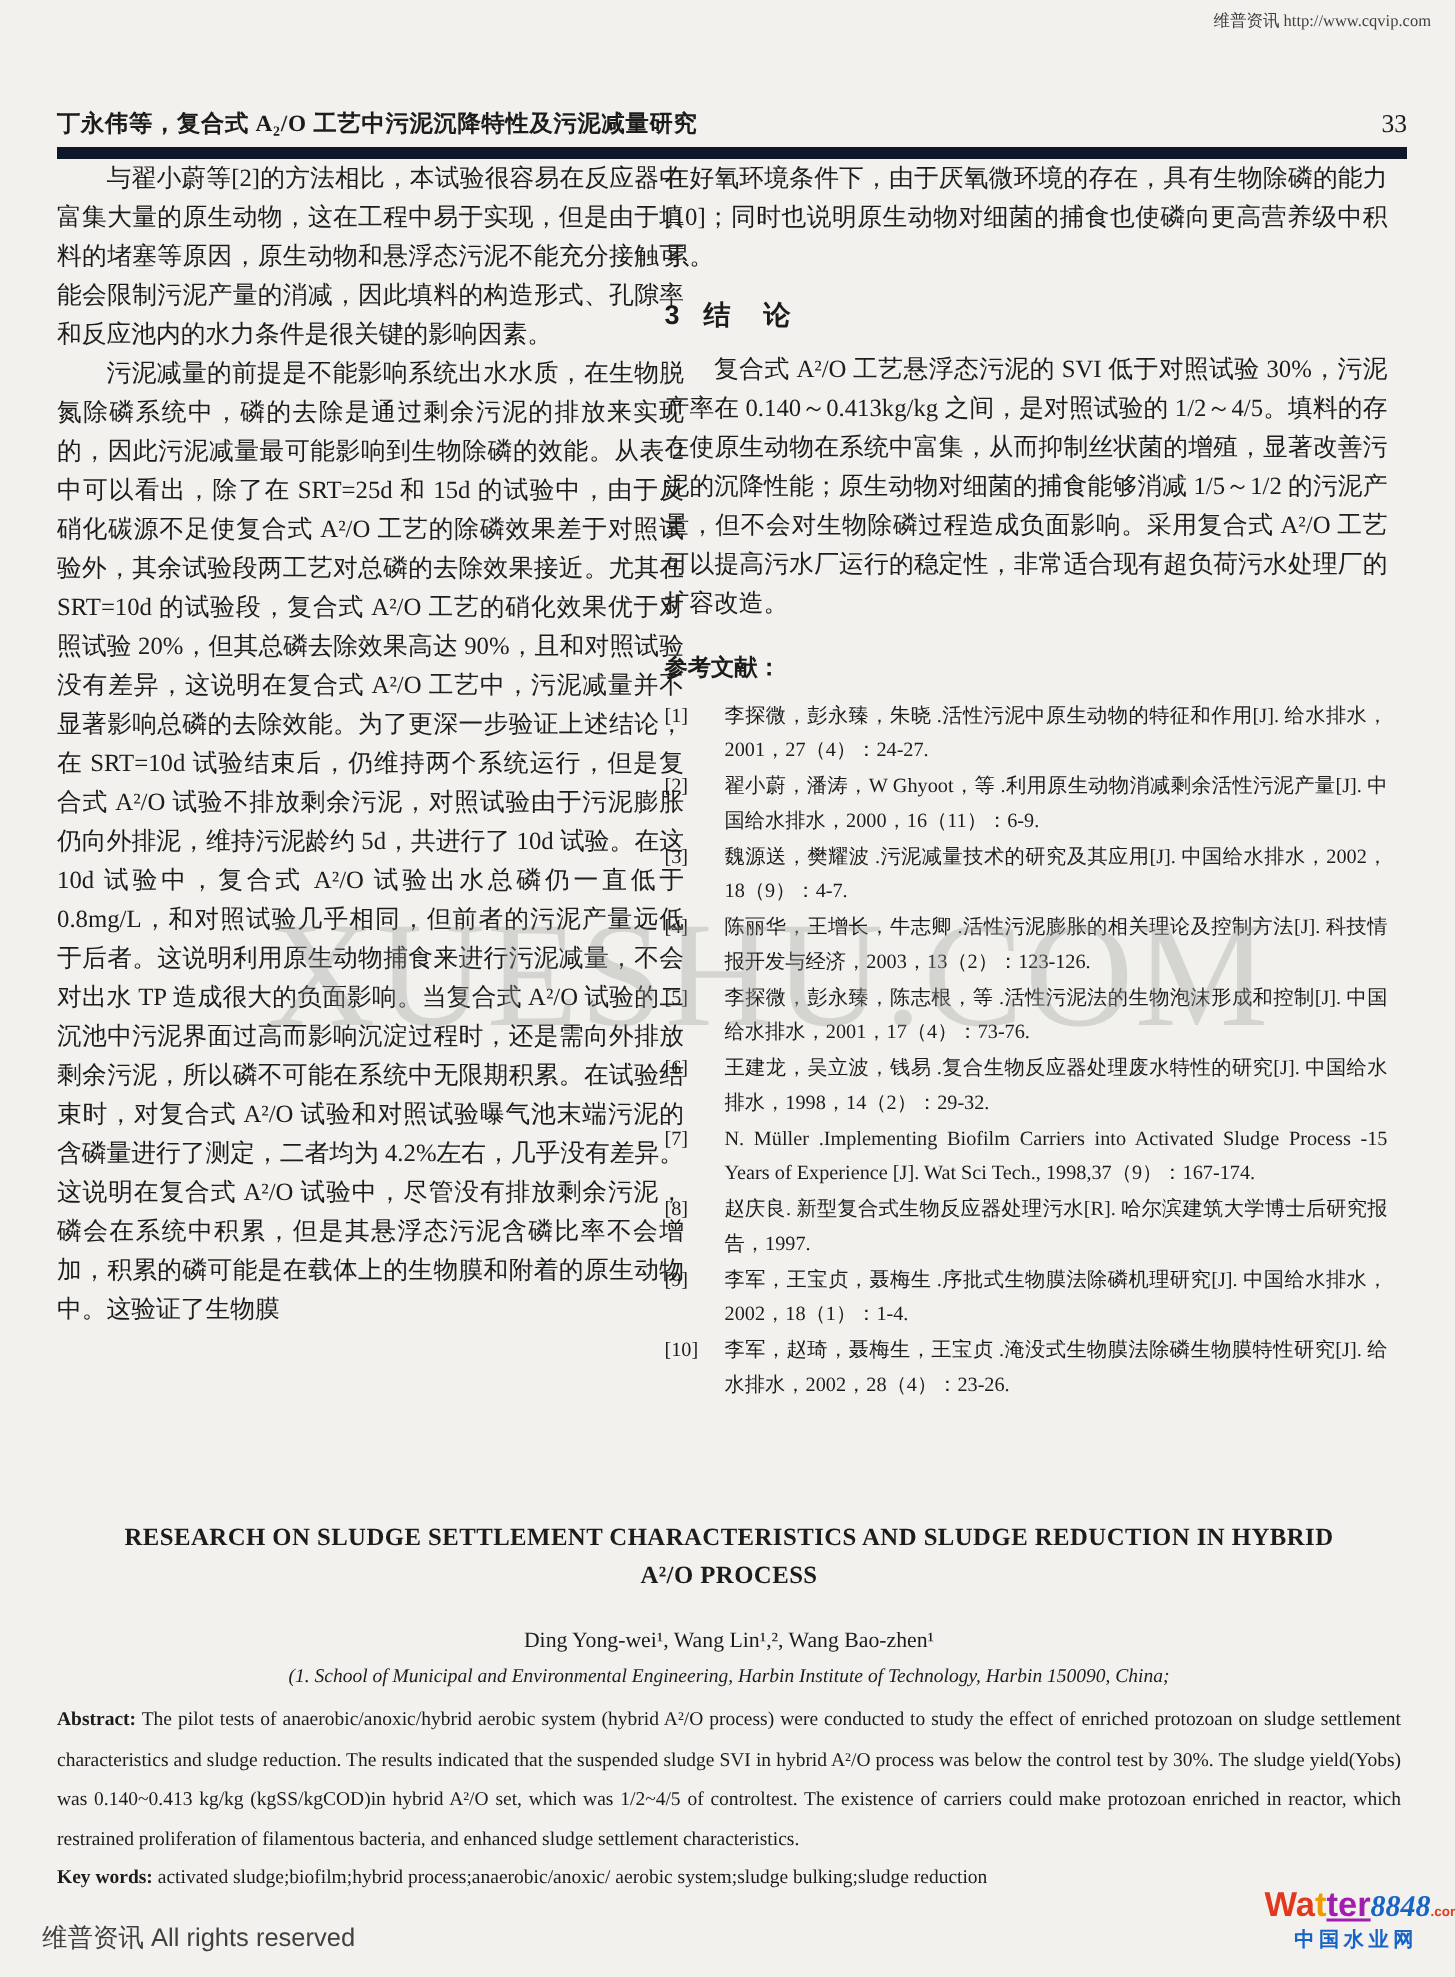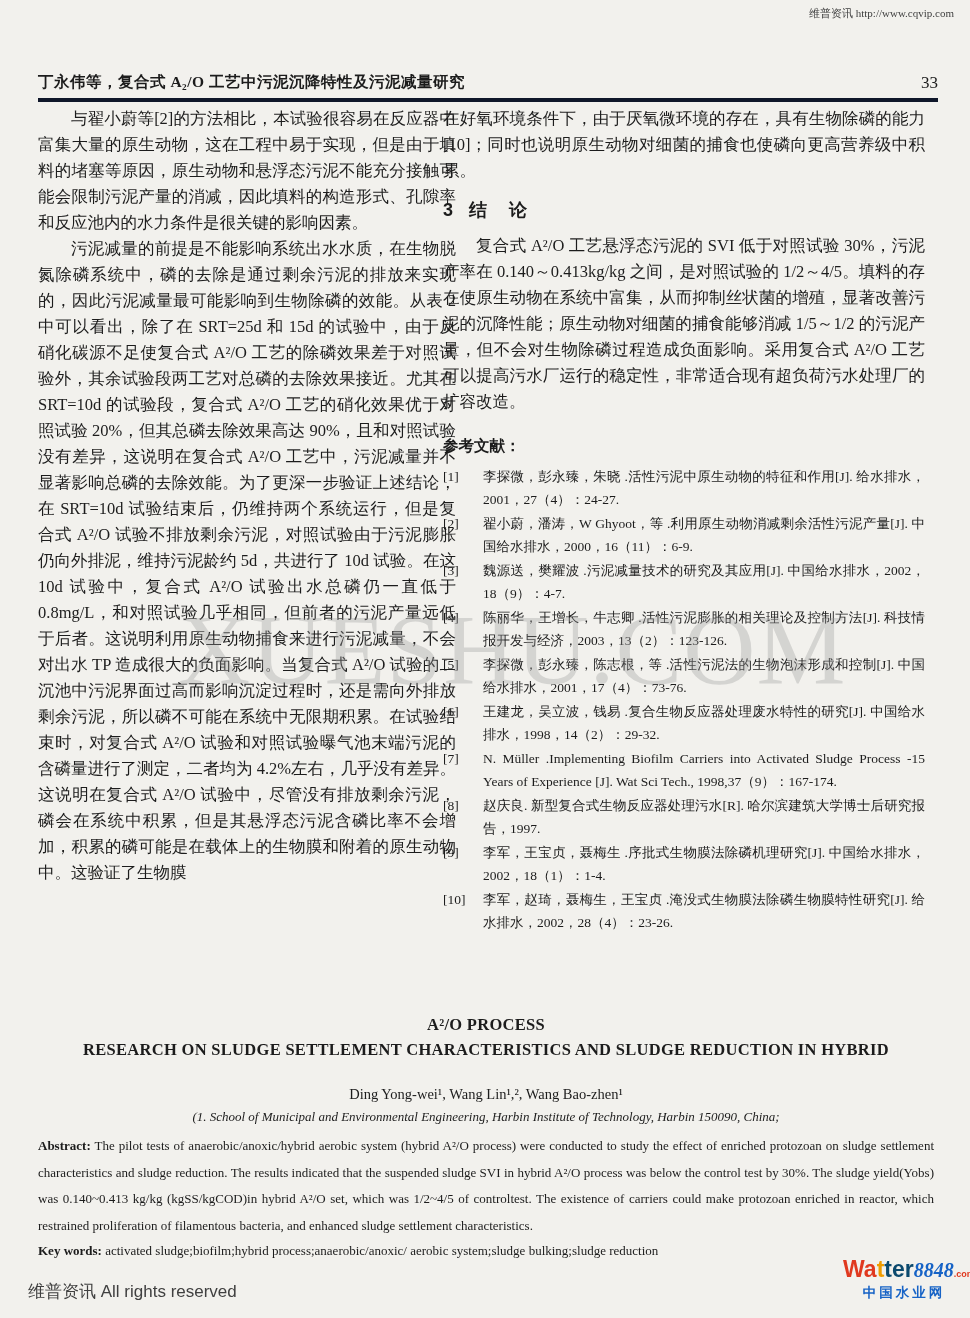--- a/index.html
+++ b/index.html
@@ -17,21 +17,21 @@
   #top-watermark{
     top:6px;right:16px;
     font-size:11px;color:#3f3f3f;
     font-family:"Liberation Serif",serif;
   }
 
   
   #running-header{
     top:72px;left:38px;right:32px;
     display:flex;justify-content:space-between;align-items:flex-end;
-    border-bottom:4px solid #0f172a;
+    border-bottom:8px solid #0f172a;
     padding-bottom:5px;
   }
   #running-title{font-size:15.5px;font-weight:bold;letter-spacing:0.5px;}
   #page-number{font-size:17px;}
 
   
   .bodytext{font-size:16.5px;line-height:26px;text-align:justify;}
   .bodytext p{margin:0;text-indent:2em;}
   .bodytext p.noindent{text-indent:0;}
   #col-left{top:106px;left:38px;width:418px;}
@@ -171,34 +171,34 @@
     <div class="ref-item">
       <span class="ref-label">[10]</span>
       <span class="ref-text">李军，赵琦，聂梅生，王宝贞 .淹没式生物膜法除磷生物膜特性研究[J]. 给水排水，2002，28（4）：23-26.</span>
     </div>
   </div>
 </div>
 
 <div class="abs" id="center-watermark">XUESHU.COM</div>
 
 <div class="abs" id="english-section">
+  <div class="en-title">RESEARCH ON SLUDGE SETTLEMENT CHARACTERISTICS AND SLUDGE REDUCTION IN HYBRID</div>
   <div class="en-title">A²/O PROCESS</div>
-  <div class="en-title">RESEARCH ON SLUDGE SETTLEMENT CHARACTERISTICS AND SLUDGE REDUCTION IN HYBRID</div>
   <div id="en-authors">Ding Yong-wei¹, Wang Lin¹,², Wang Bao-zhen¹</div>
   <div class="affil">(1. School of Municipal and Environmental Engineering, Harbin Institute of Technology, Harbin 150090, China;</div>
   <div id="en-abstract">
     <span class="en-label">Abstract:</span>
     <span>The pilot tests of anaerobic/anoxic/hybrid aerobic system (hybrid A²/O process) were conducted to study the effect of enriched protozoan on sludge settlement characteristics and sludge reduction. The results indicated that the suspended sludge SVI in hybrid A²/O process was below the control test by 30%. The sludge yield(Yobs) was 0.140~0.413 kg/kg (kgSS/kgCOD)in hybrid A²/O set, which was 1/2~4/5 of controltest. The existence of carriers could make protozoan enriched in reactor, which restrained proliferation of filamentous bacteria, and enhanced sludge settlement characteristics.</span>
   </div>
   <div id="en-keywords">
     <span class="en-label">Key words:</span>
     <span>activated sludge;biofilm;hybrid process;anaerobic/anoxic/ aerobic system;sludge bulking;sludge reduction</span>
   </div>
 </div>
 
 <div class="abs" id="footer-copyright">维普资讯 All rights reserved</div>
 
 <div class="abs" id="footer-logo">
   <div id="logo-line1">
-    <span class="logo-wa" style="color: rgb(224, 57, 31);">Wa</span><span class="logo-t" style="color: rgb(240, 156, 0);">t</span><span class="logo-er" style="color: #0c4a6e;">ter</span><span class="logo-num" style="color: rgb(23, 99, 198);">8848</span><span class="logo-com" style="color: rgb(224, 57, 31);">.com</span>
+    <span class="logo-wa" style="color: rgb(224, 57, 31);">Wa</span><span class="logo-t" style="color: rgb(240, 156, 0);">t</span><span class="logo-er" style="color: #a21caf; text-decoration: underline;">ter</span><span class="logo-num" style="color: rgb(23, 99, 198);">8848</span><span class="logo-com" style="color: rgb(224, 57, 31);">.com</span>
   </div>
   <div id="logo-line2" style="color: rgb(23, 99, 198);">中国水业网</div>
 </div>
 
 </body></html>

